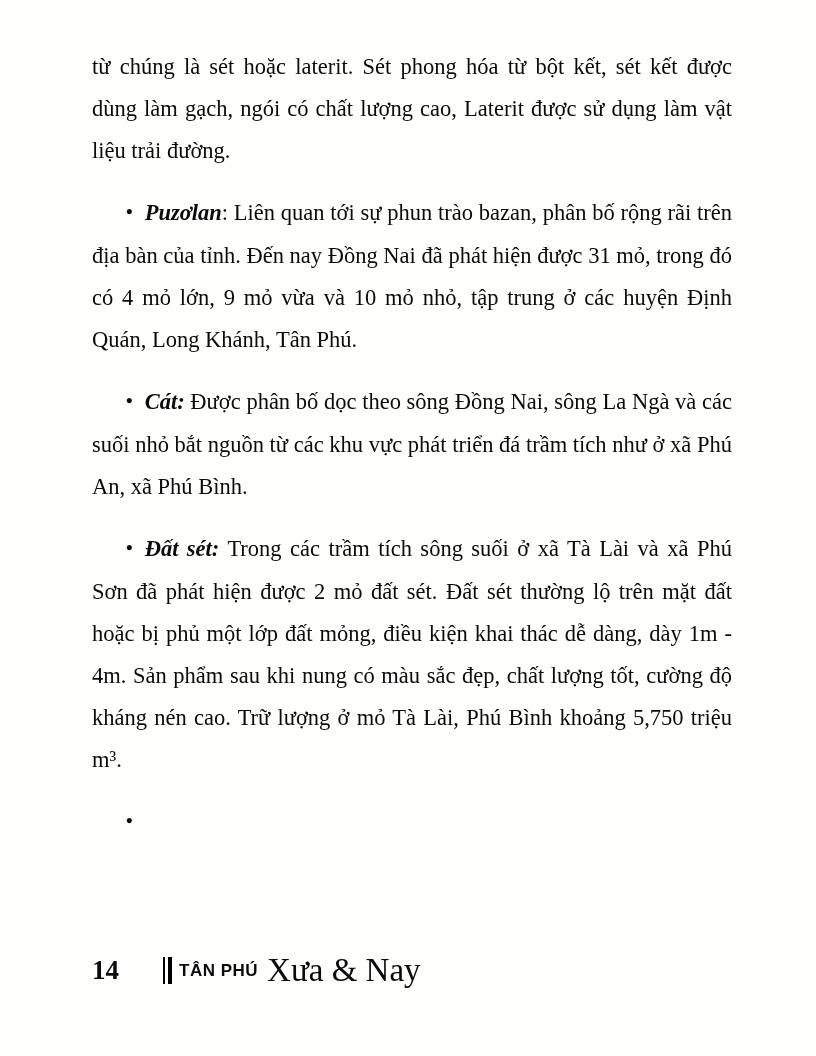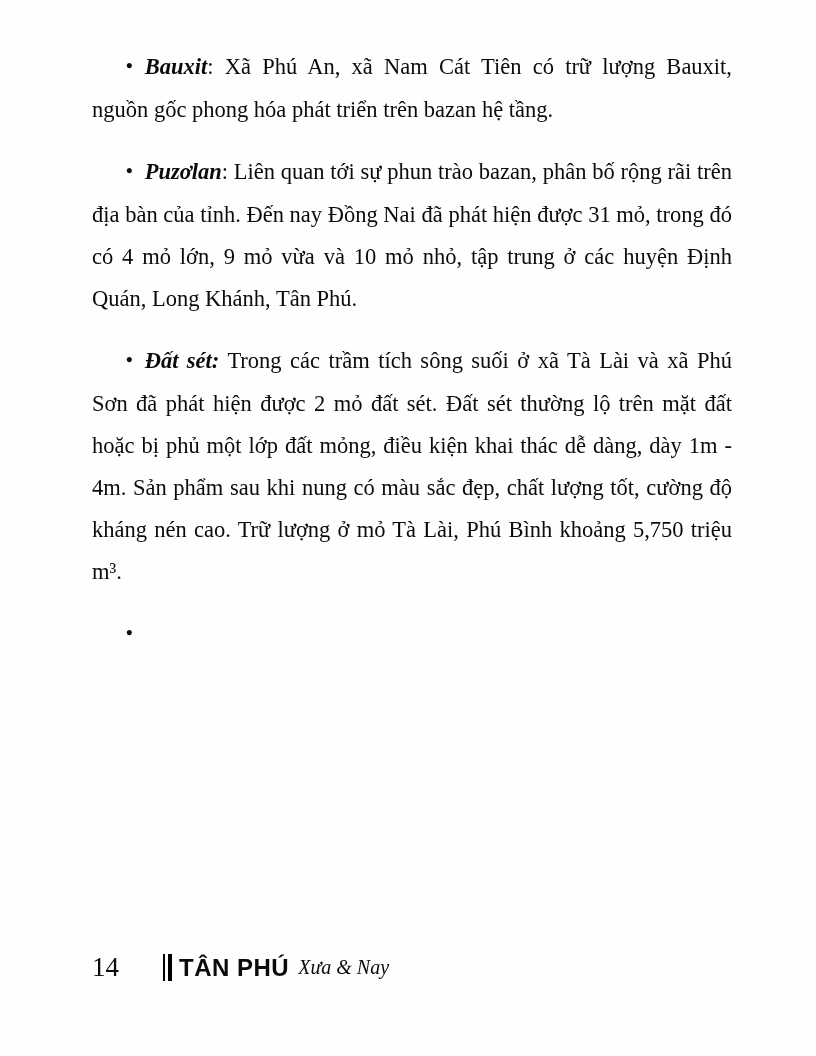--- a/index.html
+++ b/index.html
@@ -36,58 +36,58 @@
   .term { font-weight: bold; font-style: italic; }
   .footer {
     position: absolute;
     left: 92px;
     top: 952px;
     width: 640px;
     display: flex;
     align-items: center;
   }
   .page-num {
-    font-weight: normal;
+    font-weight: bold;
     font-size: 27px;
     font-family: "Liberation Serif", serif;
   }
   .divider-bar {
     display: inline-block;
     width: 3px;
     height: 27px;
     margin-left: 44px;
     margin-right: 7px;
     border-left: 2px solid #000;
     border-right: 4px solid #000;
   }
   .book-title {
     font-family: "Liberation Sans", sans-serif;
     font-weight: bold;
-    font-size: 24px;
+    font-size: 17px;
     letter-spacing: 0.5px;
     margin-right: 9px;
   }
   .book-subtitle {
     font-family: "Liberation Serif", serif;
-    font-style: italic;
-    font-size: 20px;
+    font-size: 33px;
   }
 </style>
 </head>
 <body>
 
 <div class="page">
   <div class="body-text">
 
+    <p class="para"><span>từ chúng là sét hoặc laterit. Sét phong hóa từ bột kết, sét kết được dùng làm gạch, ngói có chất lượng cao, Laterit được sử dụng làm vật liệu trải đường.</span></p>
 
-    <p class="para bullet"><span class="bullet-char">•</span><span class="term">Bauxit</span><span>: Xã Phú An, xã Nam Cát Tiên có trữ lượng Bauxit, nguồn gốc phong hóa phát triển trên bazan hệ tầng.</span></p>
 
     <p class="para bullet"><span class="bullet-char">•</span><span class="term">Puzơlan</span><span>: Liên quan tới sự phun trào bazan, phân bố rộng rãi trên địa bàn của tỉnh. Đến nay Đồng Nai đã phát hiện được 31 mỏ, trong đó có 4 mỏ lớn, 9 mỏ vừa và 10 mỏ nhỏ, tập trung ở các huyện Định Quán, Long Khánh, Tân Phú.</span></p>
 
 
+    <p class="para bullet"><span class="bullet-char">•</span><span class="term">Cát:</span><span> Được phân bố dọc theo sông Đồng Nai, sông La Ngà và các suối nhỏ bắt nguồn từ các khu vực phát triển đá trầm tích như ở xã Phú An, xã Phú Bình.</span></p>
 
     <p class="para bullet"><span class="bullet-char">•</span><span class="term">Đất sét:</span><span> Trong các trầm tích sông suối ở xã Tà Lài và xã Phú Sơn đã phát hiện được 2 mỏ đất sét. Đất sét thường lộ trên mặt đất hoặc bị phủ một lớp đất mỏng, điều kiện khai thác dễ dàng, dày 1m - 4m. Sản phẩm sau khi nung có màu sắc đẹp, chất lượng tốt, cường độ kháng nén cao. Trữ lượng ở mỏ Tà Lài, Phú Bình khoảng 5,750 triệu m³.</span></p>
 
     <p class="para bullet"><span class="bullet-char">•</span></p>
 
   </div>
 
   <div class="footer">
     <span class="page-num">14</span>
     <span class="divider-bar"></span>

